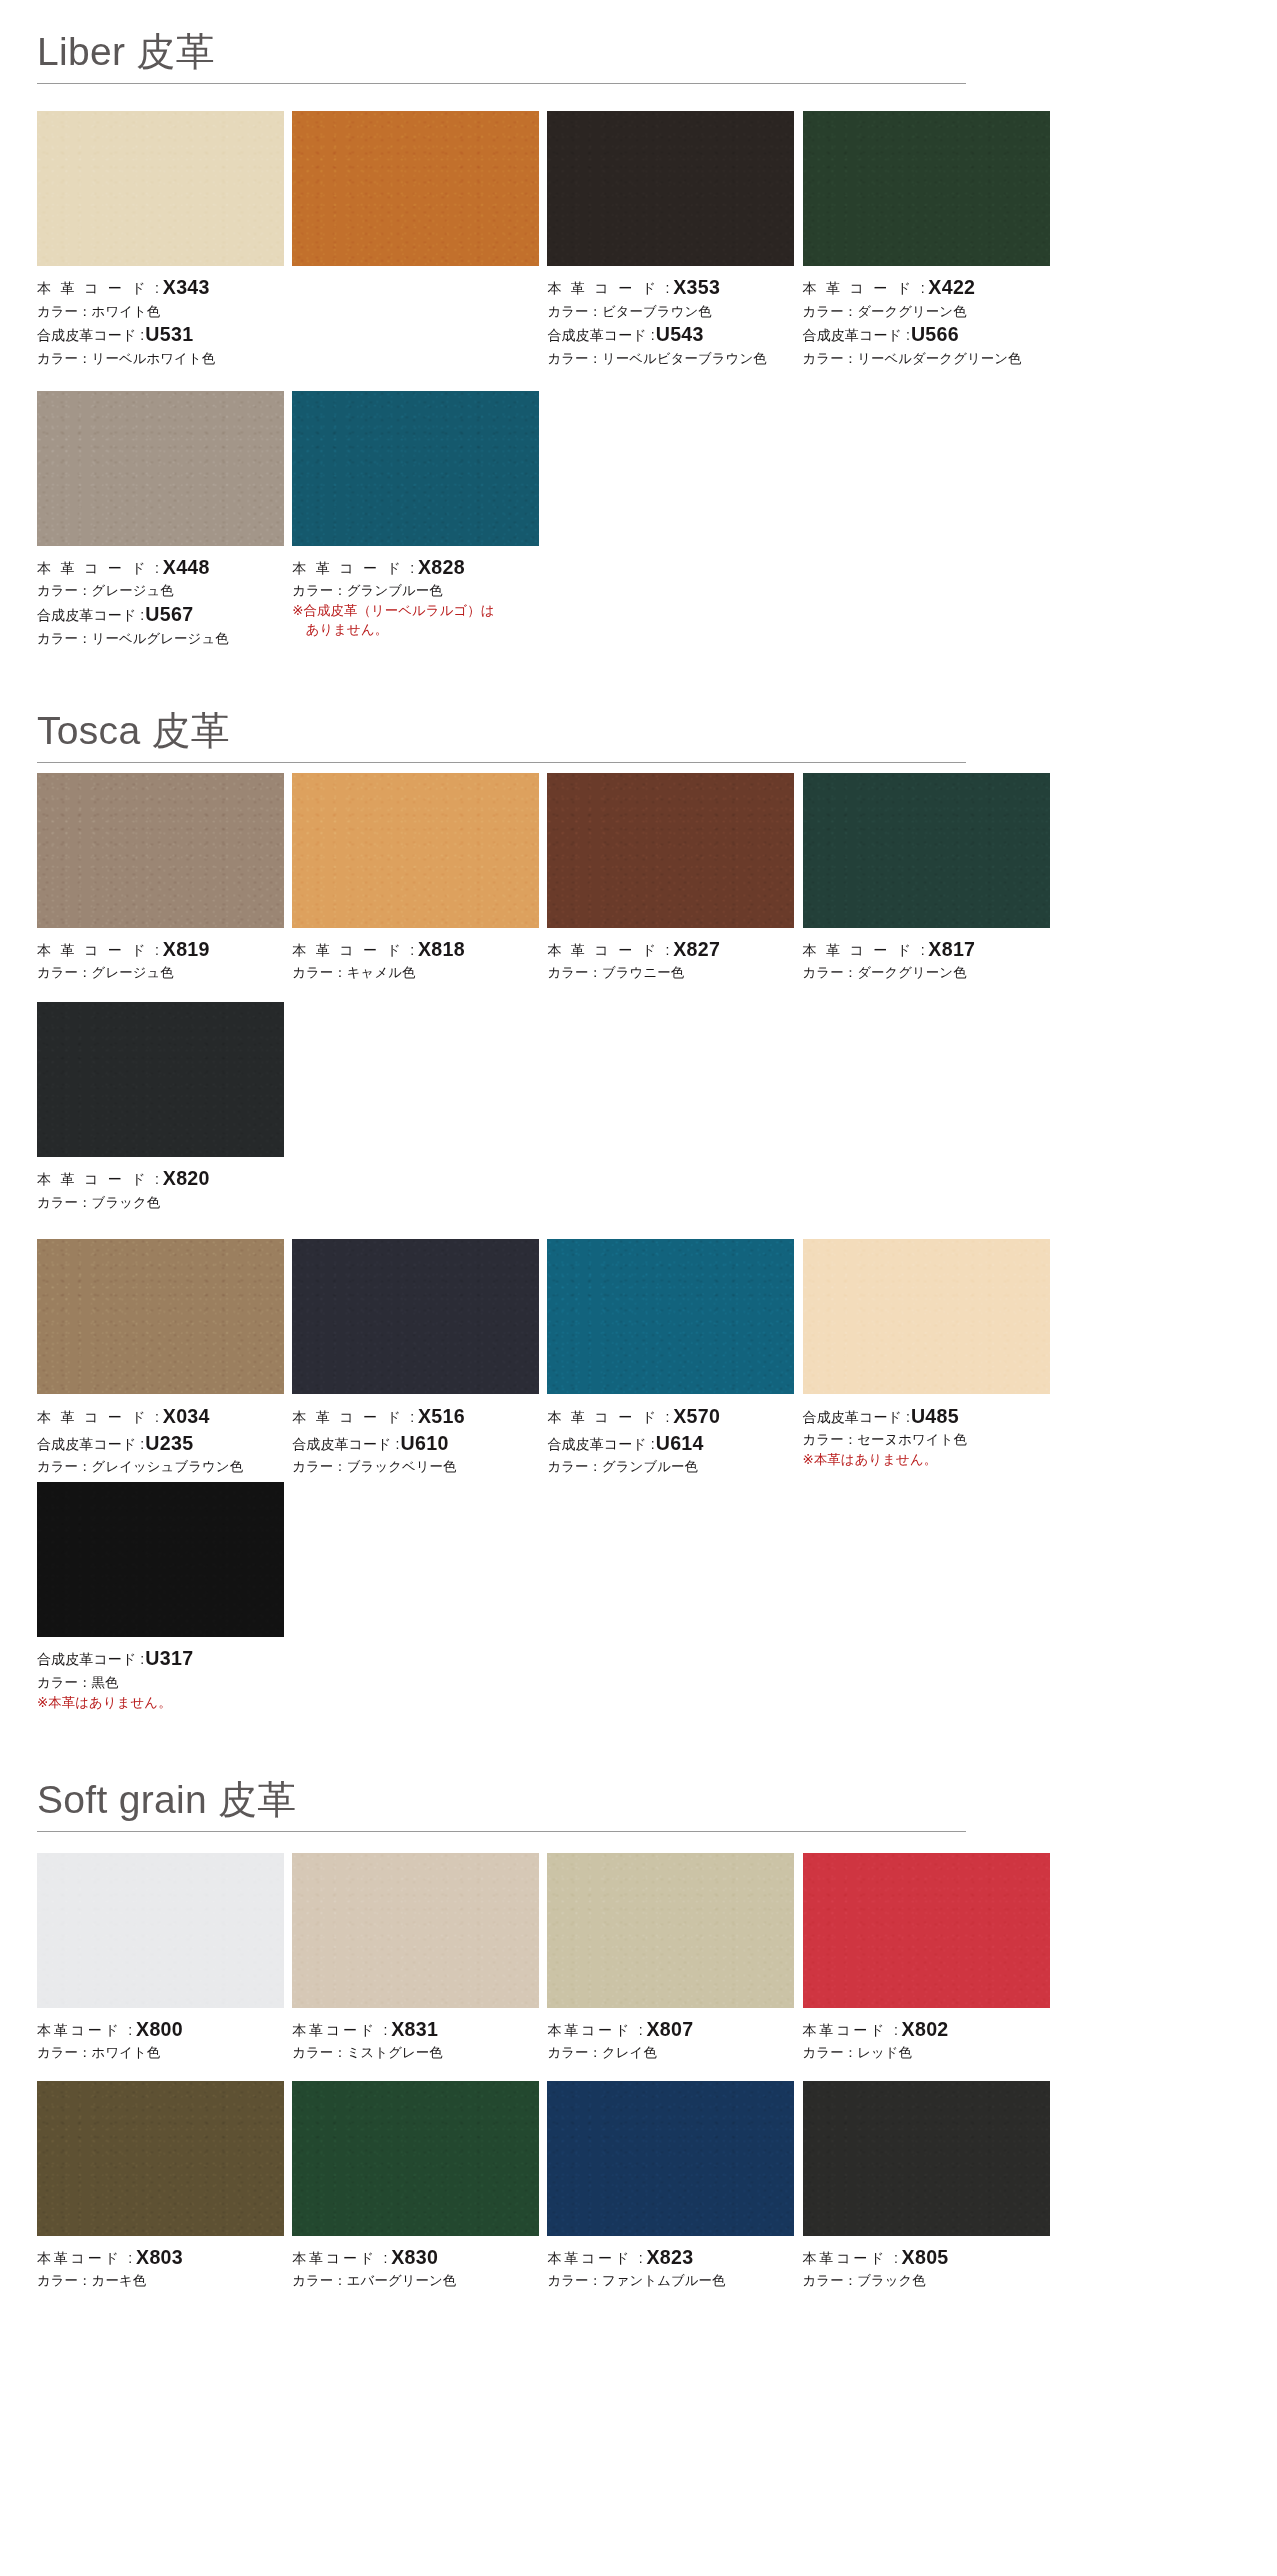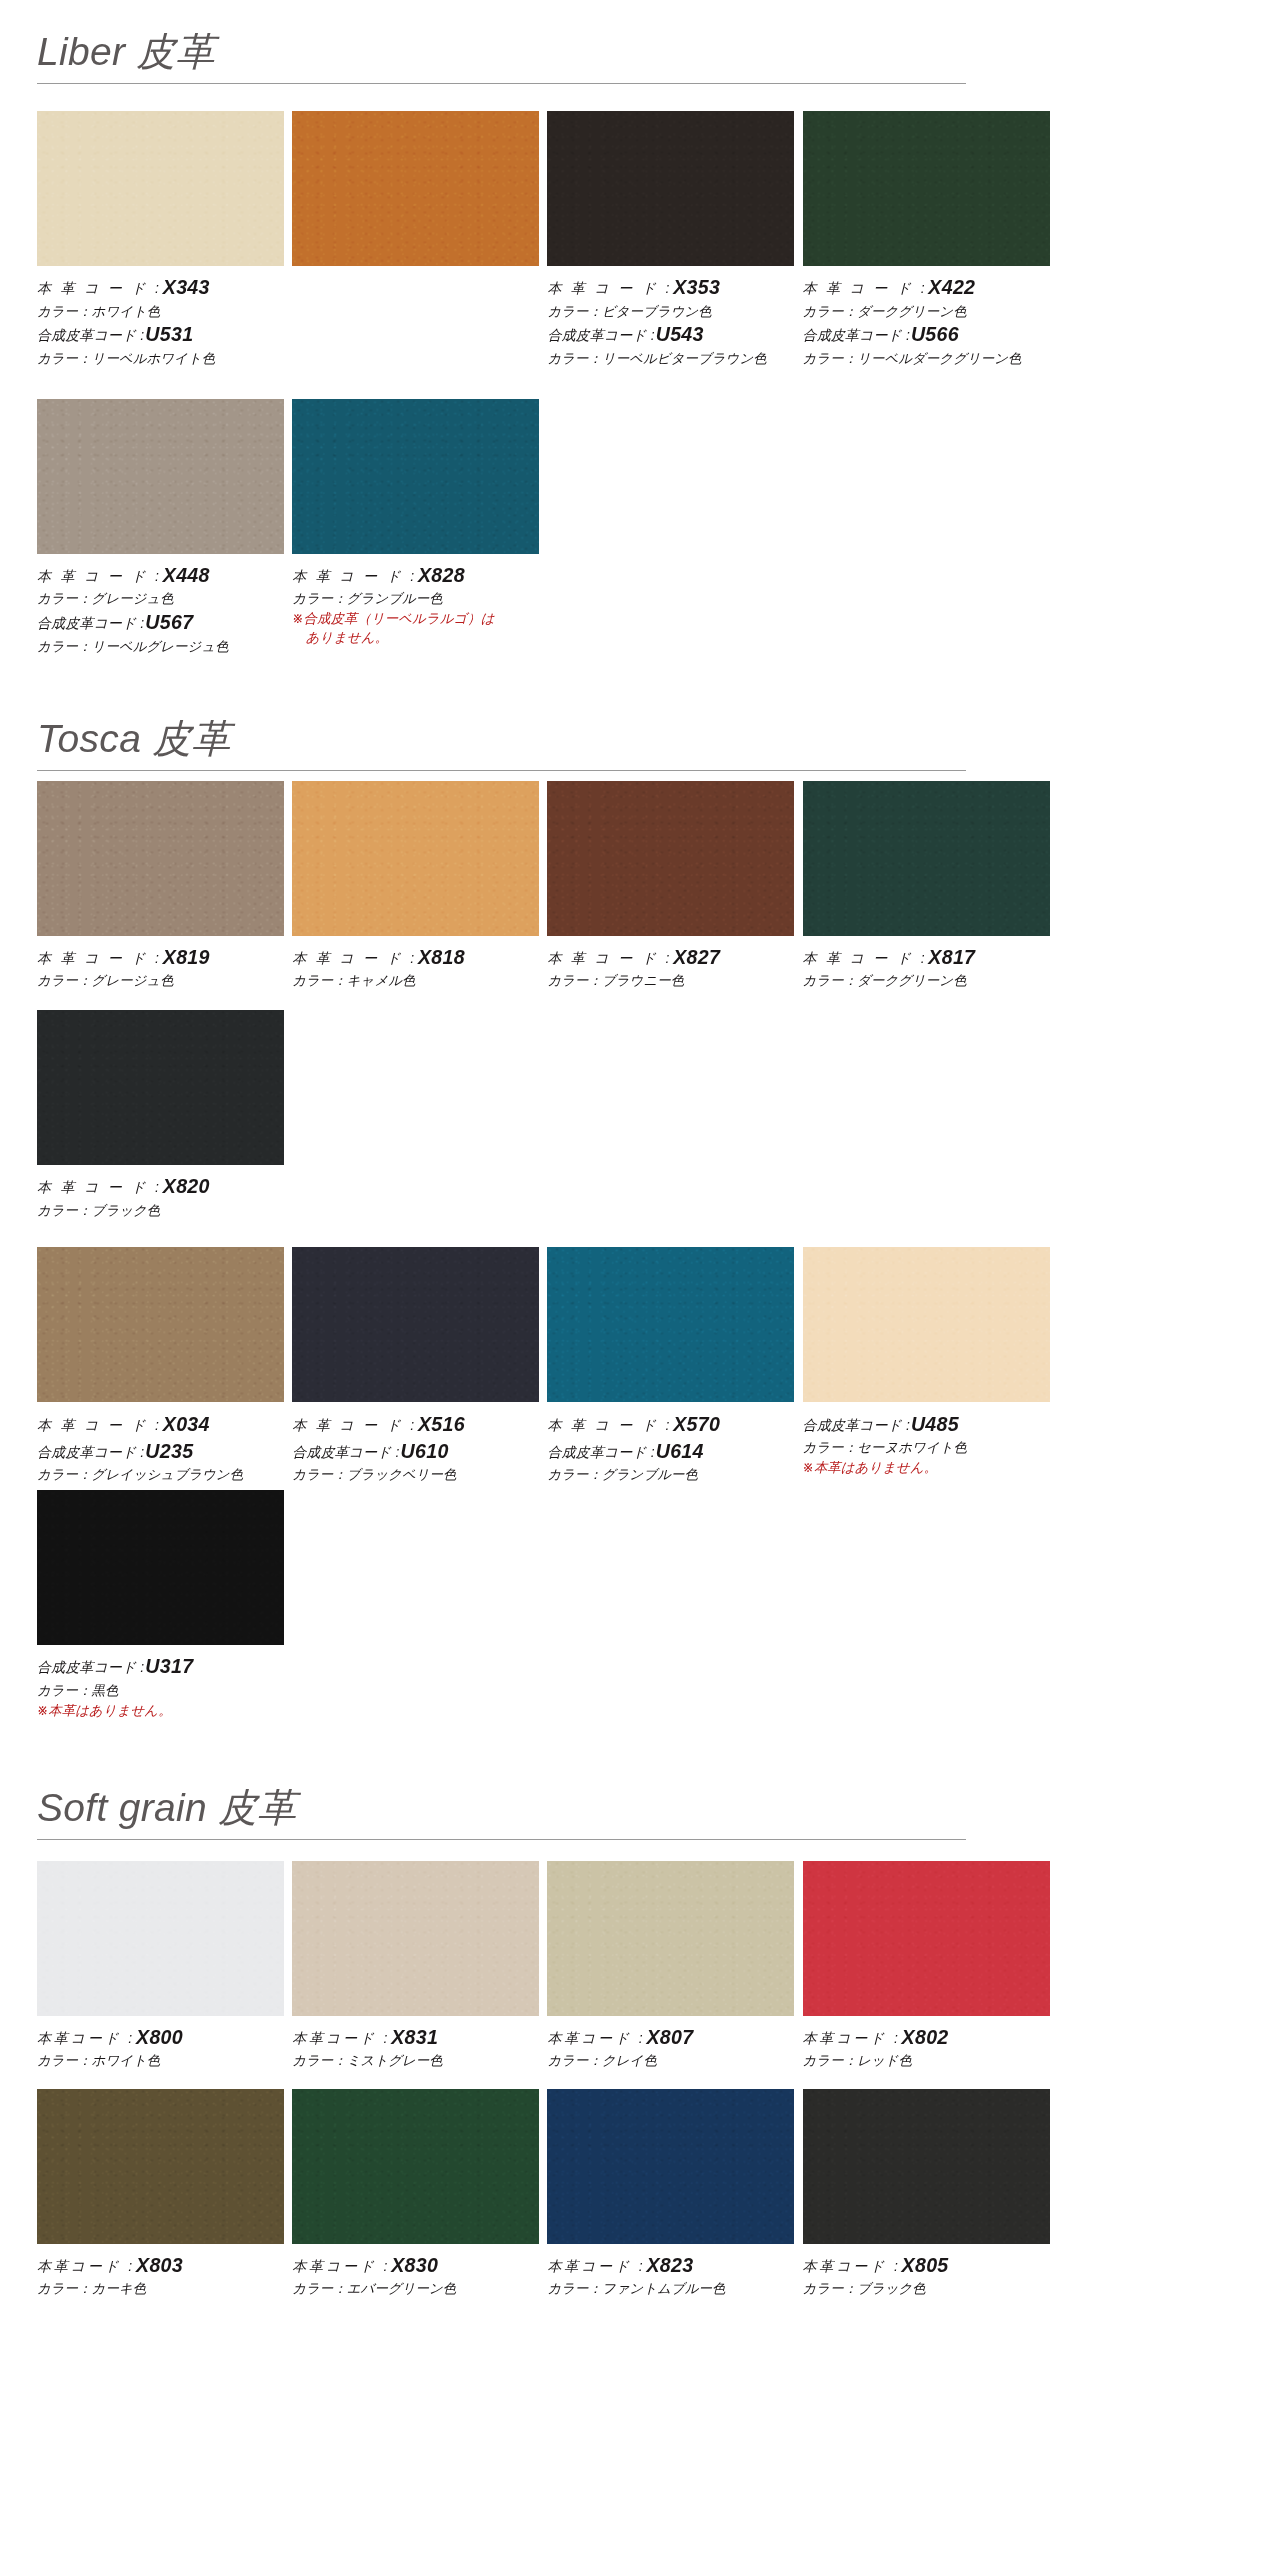--- a/index.html
+++ b/index.html
@@ -13,21 +13,20 @@
     width: 1278px;
     min-height: 2860px;
     font-family: "Liberation Sans", "DejaVu Sans", sans-serif;
     color: #231f20;
     -webkit-font-smoothing: antialiased;
   }
   .page {
     width: 1073px;
     padding: 0 0 31px 0;
     position: relative;
-    font-style: italic;
   }
 
   
   .section {
     margin: 0;
   }
   .section-head {
     padding: 0 107px 0 37px;
     margin-top: 0;
   }
@@ -121,21 +120,21 @@
     white-space: pre-line;
     color: #b91c1c;
   }
 
   
   .sec-liber   .section-head { padding-top: 30px; }
   .sec-tosca   .section-head { padding-top: 61px; }
   .sec-neo     .section-head { padding-top: 61px; }
   .sec-soft    .section-head { padding-top: 66px; }
 
-  .sec-liber .grid { margin-top: 27px; row-gap: 31px; }
+  .sec-liber .grid { margin-top: 27px; row-gap: 23px; }
   .sec-tosca .grid { margin-top: 10px; row-gap: 20px; }
   .sec-neo   .grid { margin-top: 28px; row-gap: 6px; }
   .sec-soft  .grid { row-gap: 18.5px; }
 
   .spacer-bottom { height: 46px; }
 </style>
 </head>
 <body>
 
 <div class="page">

